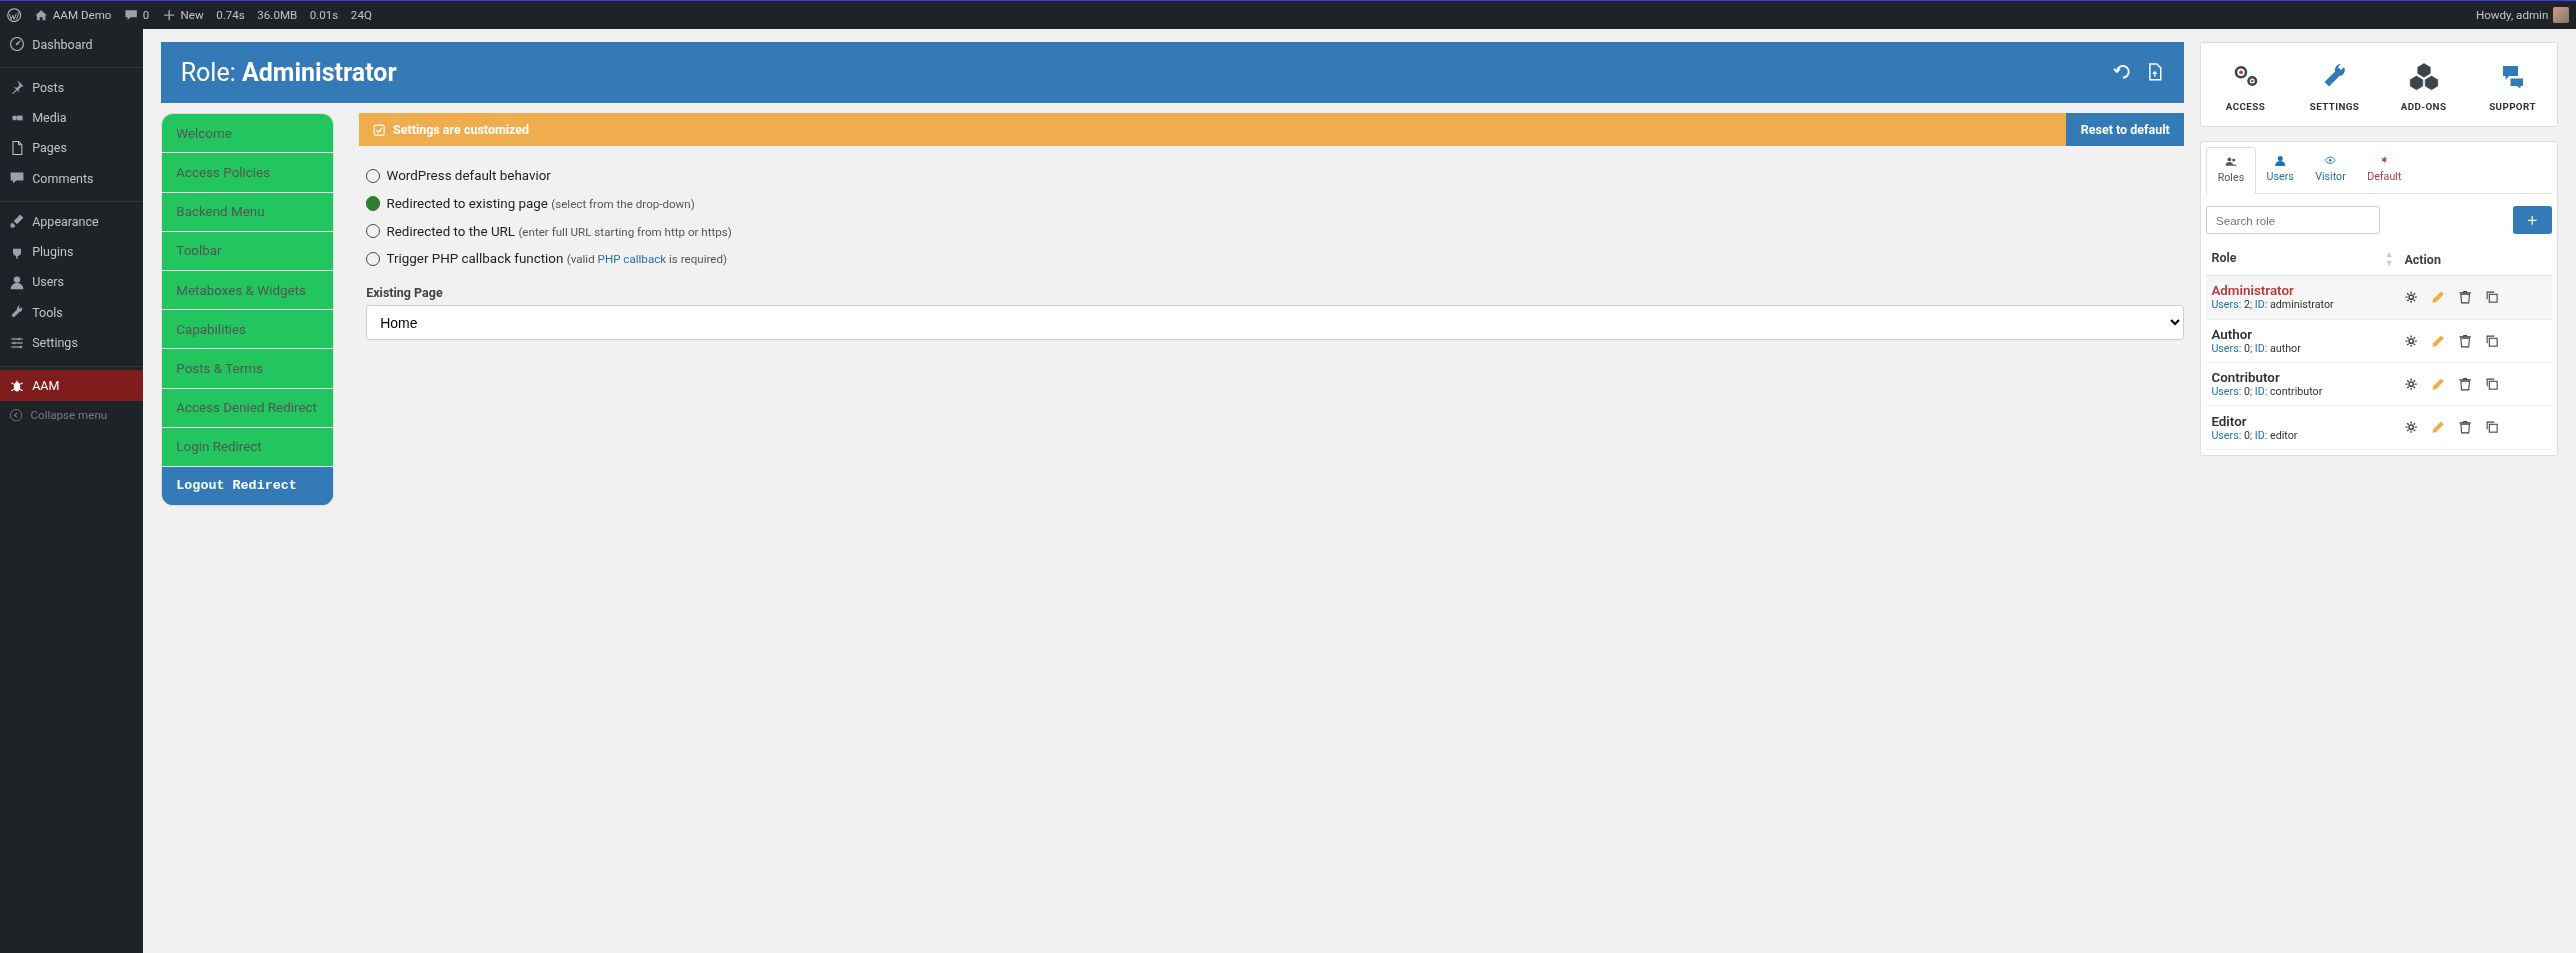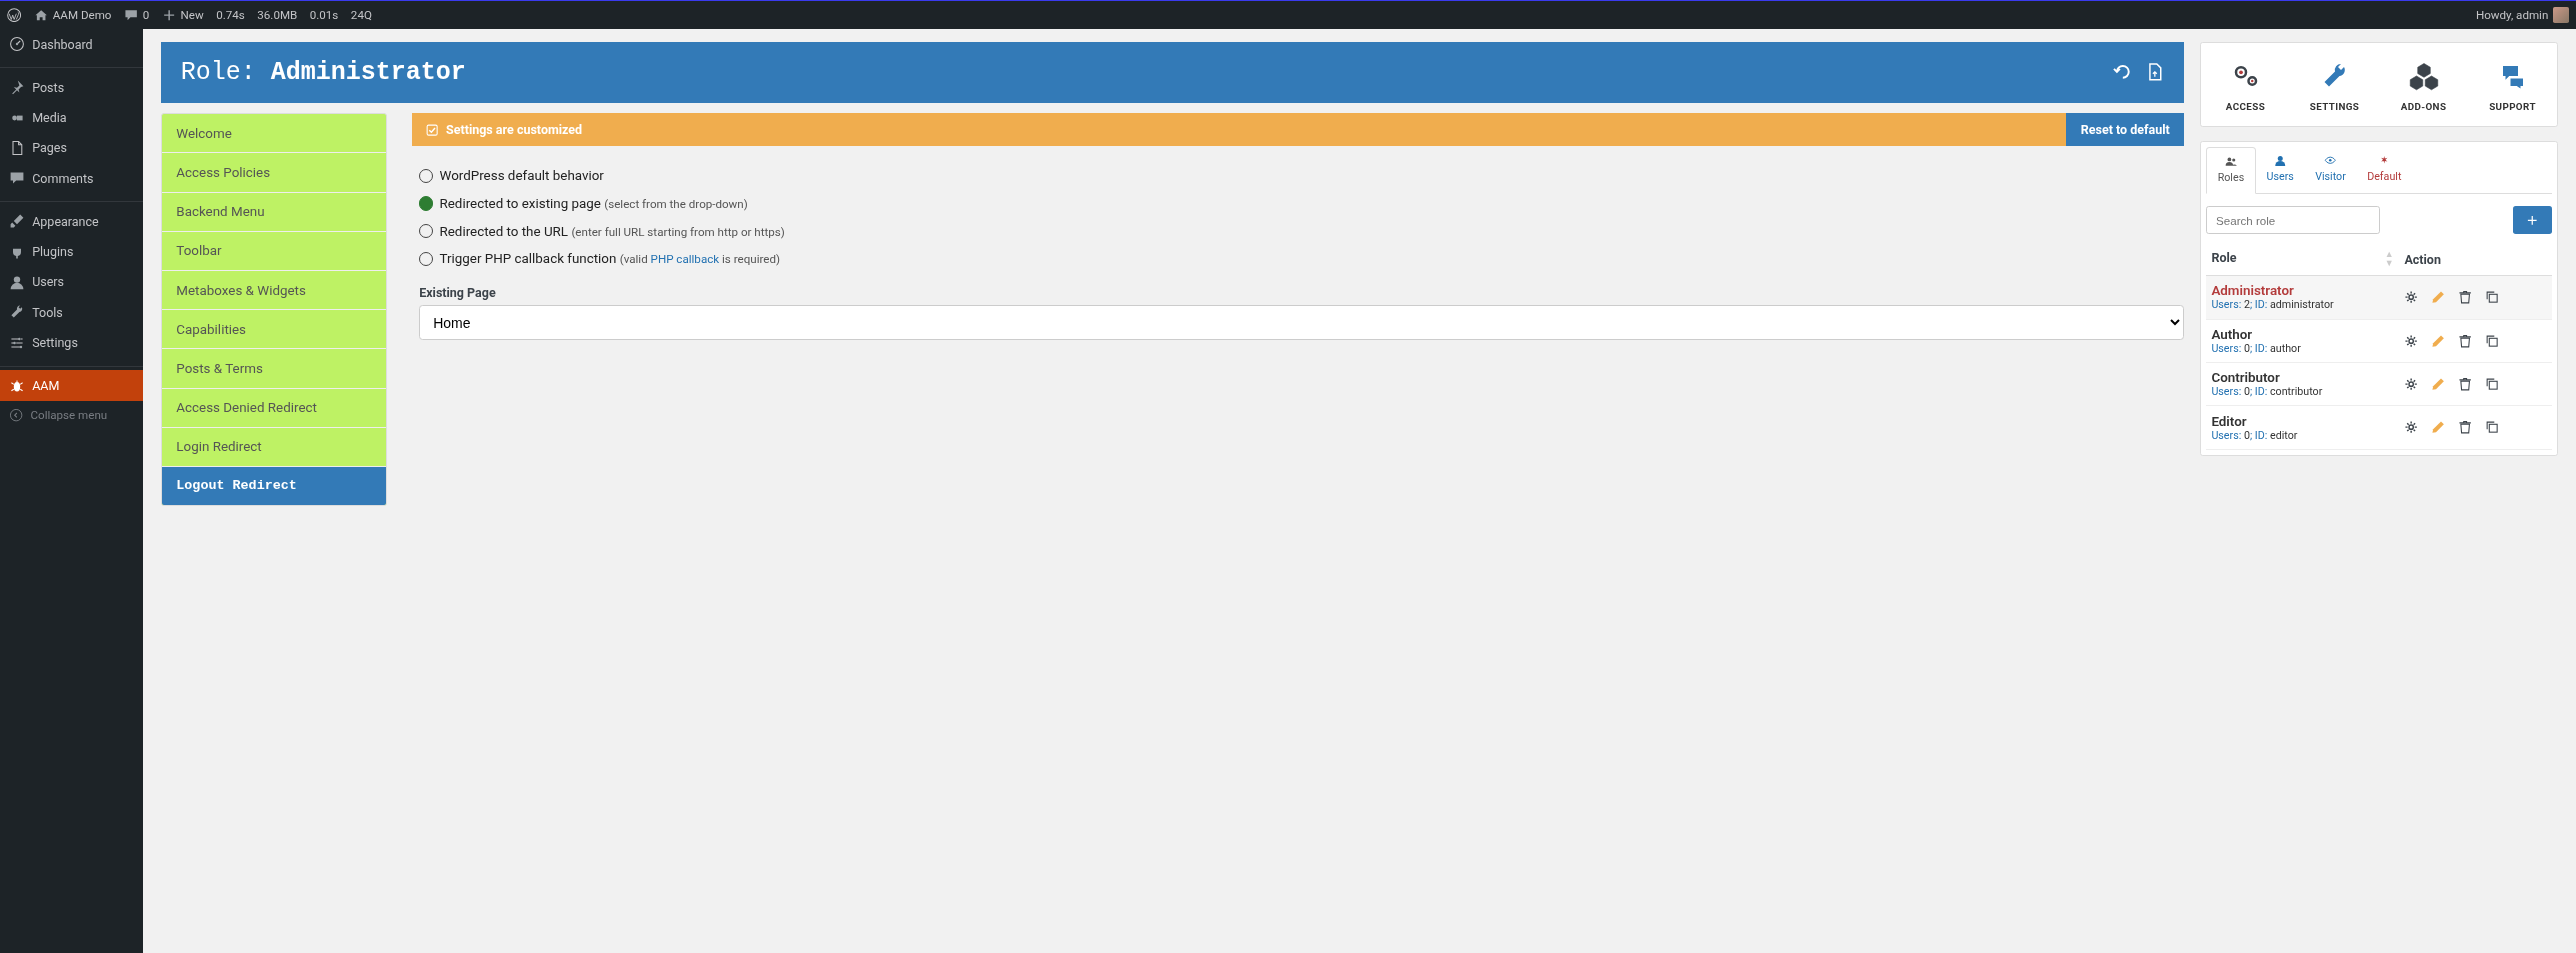--- a/index.html
+++ b/index.html
@@ -8,42 +8,42 @@
 
 .admin-bar { background: #1d2327; height: 29px; display: flex; align-items: center; color: #c3c4c7; font-size: 11.6px; padding: 0 7.2px; justify-content: space-between; border-top: 1.8px solid #3a3aee; }
 .admin-bar-left, .admin-bar-right { display: flex; align-items: center; gap: 12.5px; }
 .admin-bar .ab-item { display: flex; align-items: center; gap: 4.5px; color: #c3c4c7; cursor: pointer; }
 .admin-bar svg { width: 14.3px; height: 14.3px; fill: #9ca2a7; }
 .ab-avatar { width: 16px; height: 16px; background: linear-gradient(135deg,#c98,#876); border-radius: 1.8px; }
 
 
 .wp-sidebar { position: fixed; left: 0; top: 29px; bottom: 0; width: 143px; background: #1d2327; color: #c3c4c7; }
 .wp-sidebar .menu-item { display: flex; align-items: center; gap: 7.2px; padding: 7.2px 9px; font-size: 12.5px; cursor: pointer; }
-.wp-sidebar .menu-item.active { background: #c2410c; color: #fff; position: relative; }
+.wp-sidebar .menu-item.active { background: #7f1d1d; color: #fff; position: relative; }
 .wp-sidebar .menu-item.active::after { content: ""; position: absolute; right: -7.2px; top: 50%; margin-top: -7.2px; border: 7.2px solid transparent; border-right-color: #f1f1f1; }
 .wp-sidebar .menu-item svg { width: 16px; height: 16px; fill: #9ca2a7; }
 .wp-sidebar .menu-item.active svg { fill: #fff; }
 .wp-sidebar .sep { height: 5.4px; border-bottom: 0.9px solid #32373c; margin: 3.6px 0; }
 .wp-sidebar .collapse { display: flex; align-items: center; gap: 7.2px; padding: 7.2px 9px; color: #787c82; cursor: pointer; font-size: 11.6px; }
 .wp-sidebar .collapse svg { width: 14.3px; height: 14.3px; fill: #787c82; }
 
 
 .wrap { margin-left: 161px; padding: 12.5px 18px 0 0; display: flex; gap: 16px; }
 
 
 .col-main { flex: 1; }
 
 .role-header { background: #337ab7; color: #fff; padding: 16px 19.7px; display: flex; align-items: center; justify-content: space-between; }
-.role-header .title { font-size: 25px; font-weight: 400; font-family: Liberation Mono, monospace; }
+.role-header .title { font-size: 25px; font-weight: 400; }
 .role-header .title b { font-weight: 700; }
 .role-header .icons { display: flex; gap: 12.5px; }
 .role-header .icons svg { width: 19.7px; height: 19.7px; fill: #fff; cursor: pointer; }
 
 .two-col { display: flex; gap: 25px; margin-top: 10.7px; }
-.feature-list { width: 226px; background: #bef264; border: 0.9px solid #ddd; border-radius: 3px; overflow: hidden; }
+.feature-list { width: 173px; background: #22c55e; border: 0.9px solid #ddd; border-radius: 12px; overflow: hidden; }
 .feature-list .feat { padding: 11.6px 14.3px; border-bottom: 0.9px solid #eee; font-size: 13.4px; color: #555; cursor: pointer; }
 .feature-list .feat:last-child { border-bottom: none; font-family: Liberation Mono, monospace; }
 .feature-list .feat.active { background: #337ab7; color: #fff; font-weight: 700; }
 
 .options-col { flex: 1; }
 .settings-banner { display: flex; }
 .settings-banner .msg { flex: 1; background: #f0ad4e; color: #fff; padding: 9px 12.5px; font-weight: 700; font-size: 12.5px; display: flex; align-items: center; gap: 7.2px; }
 .settings-banner .msg svg { width: 14.3px; height: 14.3px; fill: #fff; }
 .settings-banner .reset { background: #337ab7; color: #fff; padding: 9px 14.3px; font-weight: 700; cursor: pointer; font-size: 12.5px; white-space: nowrap; }
 

